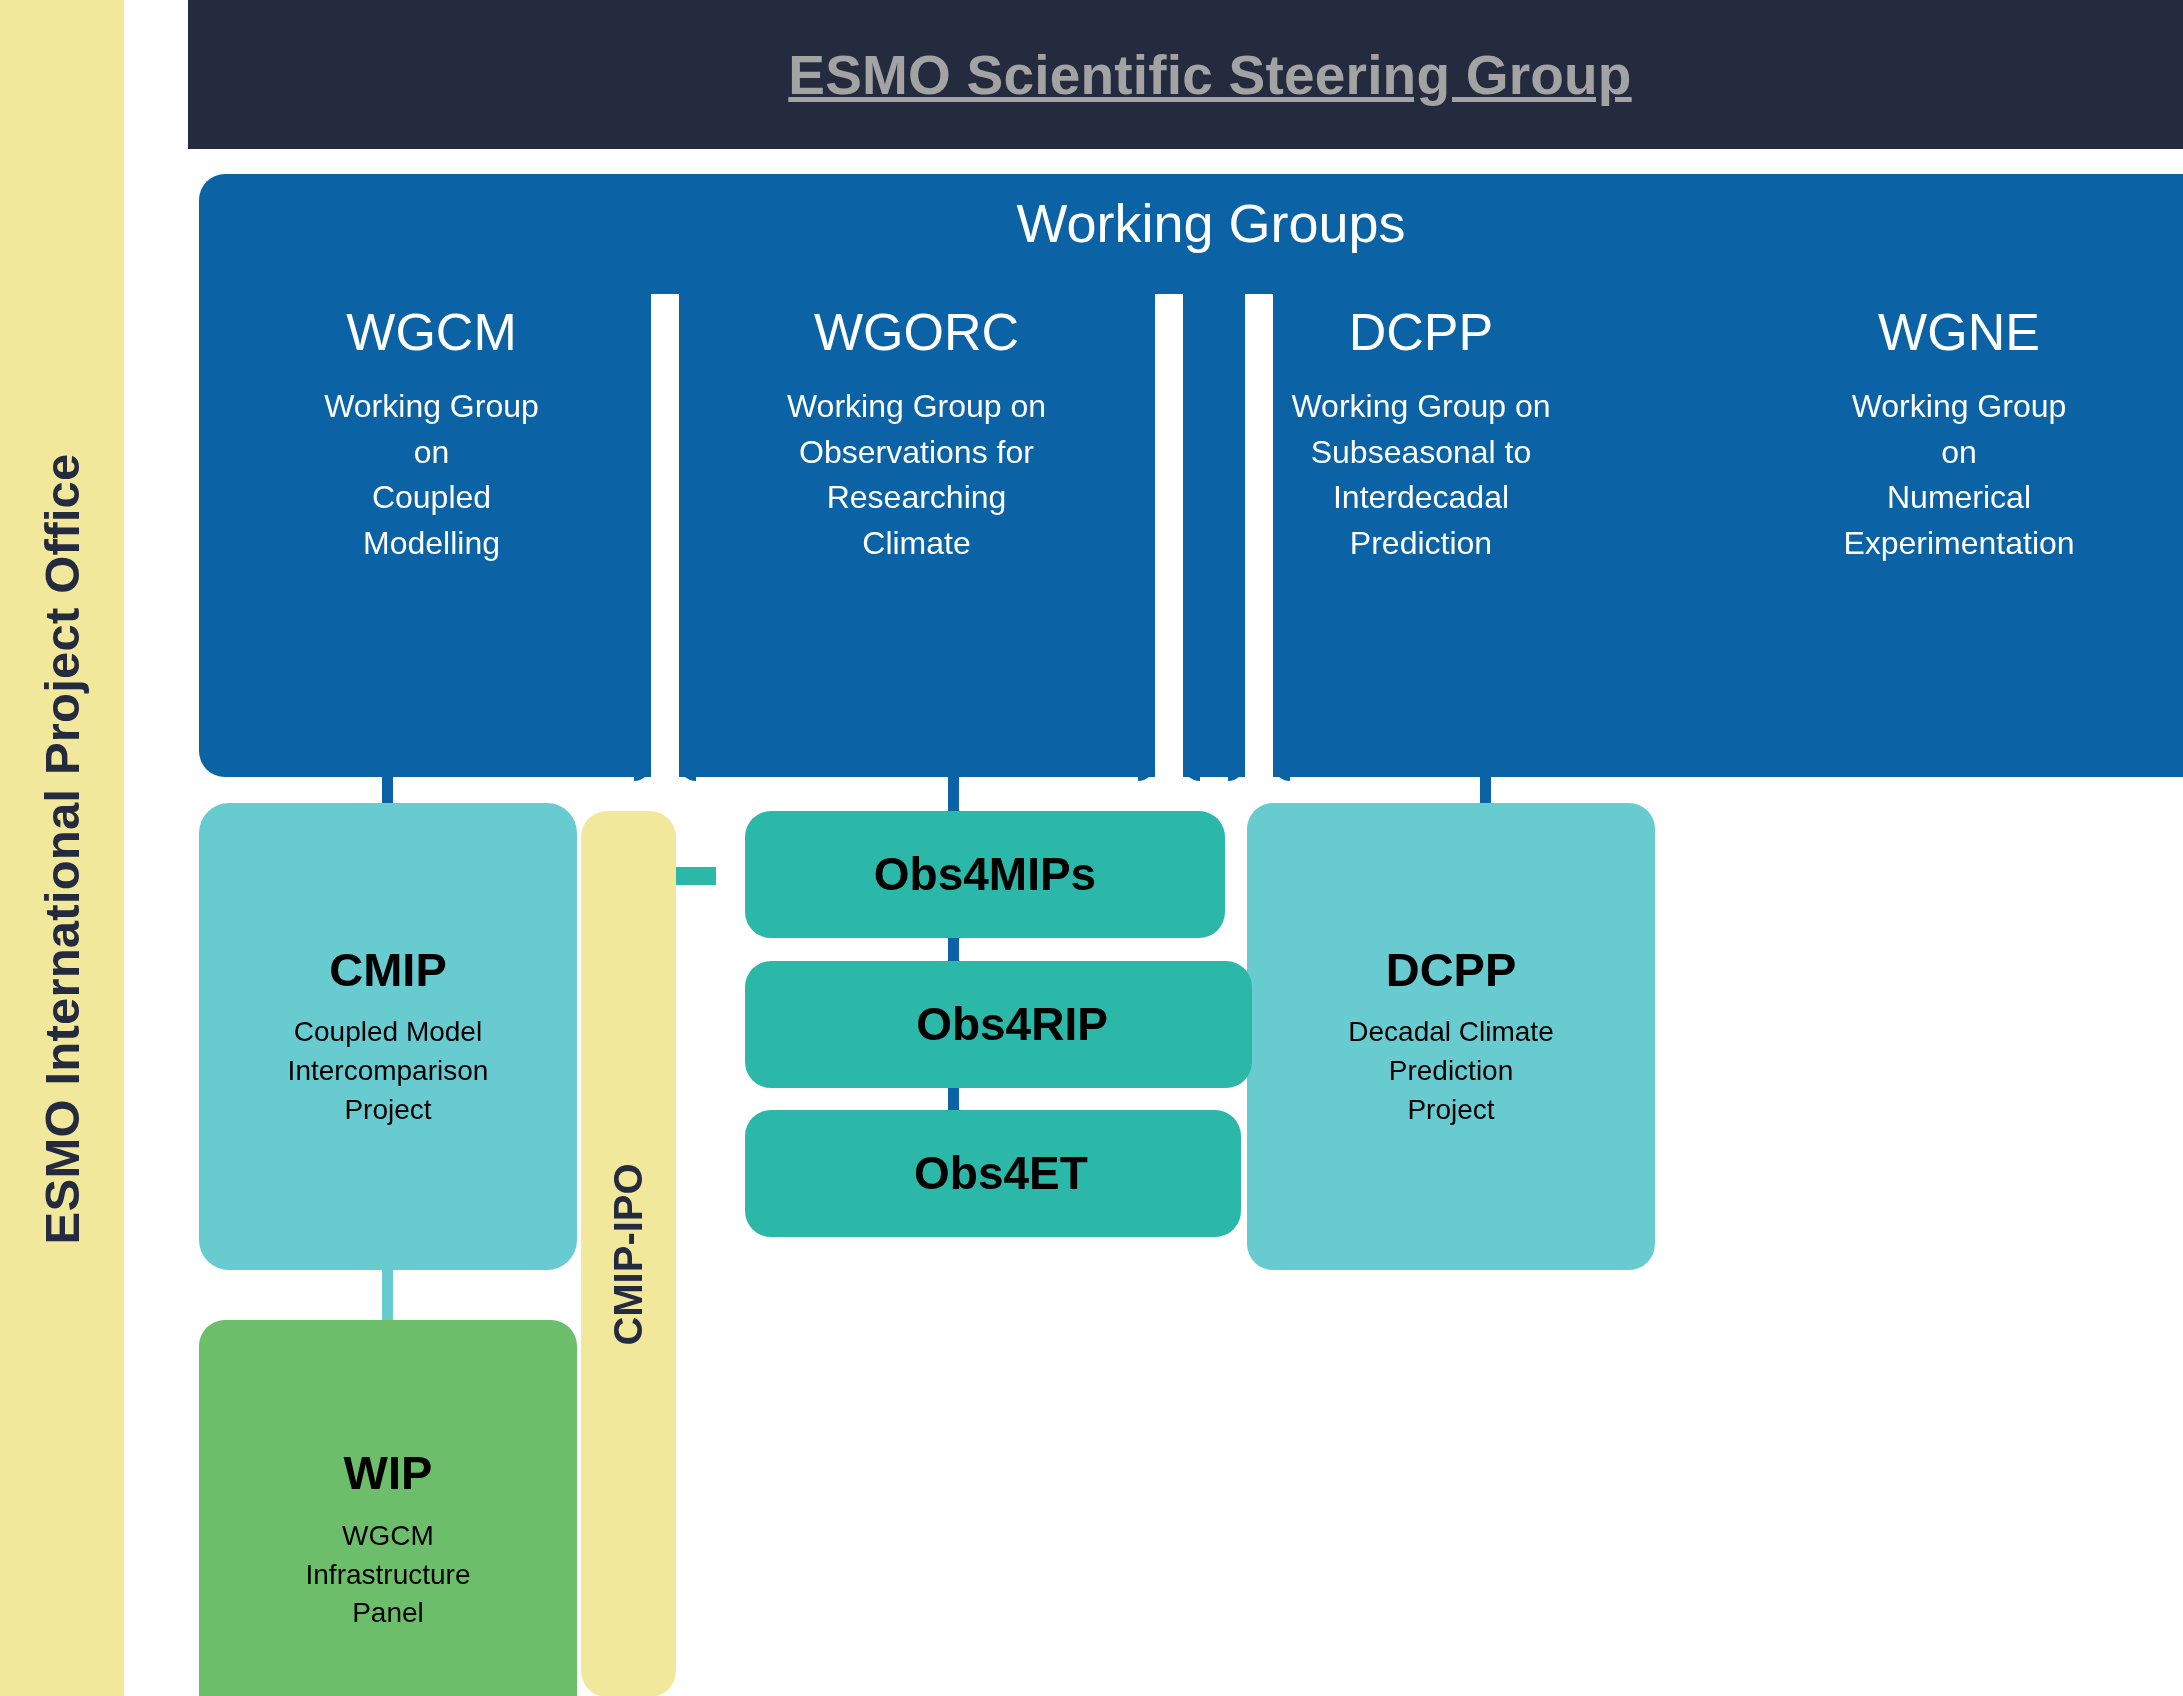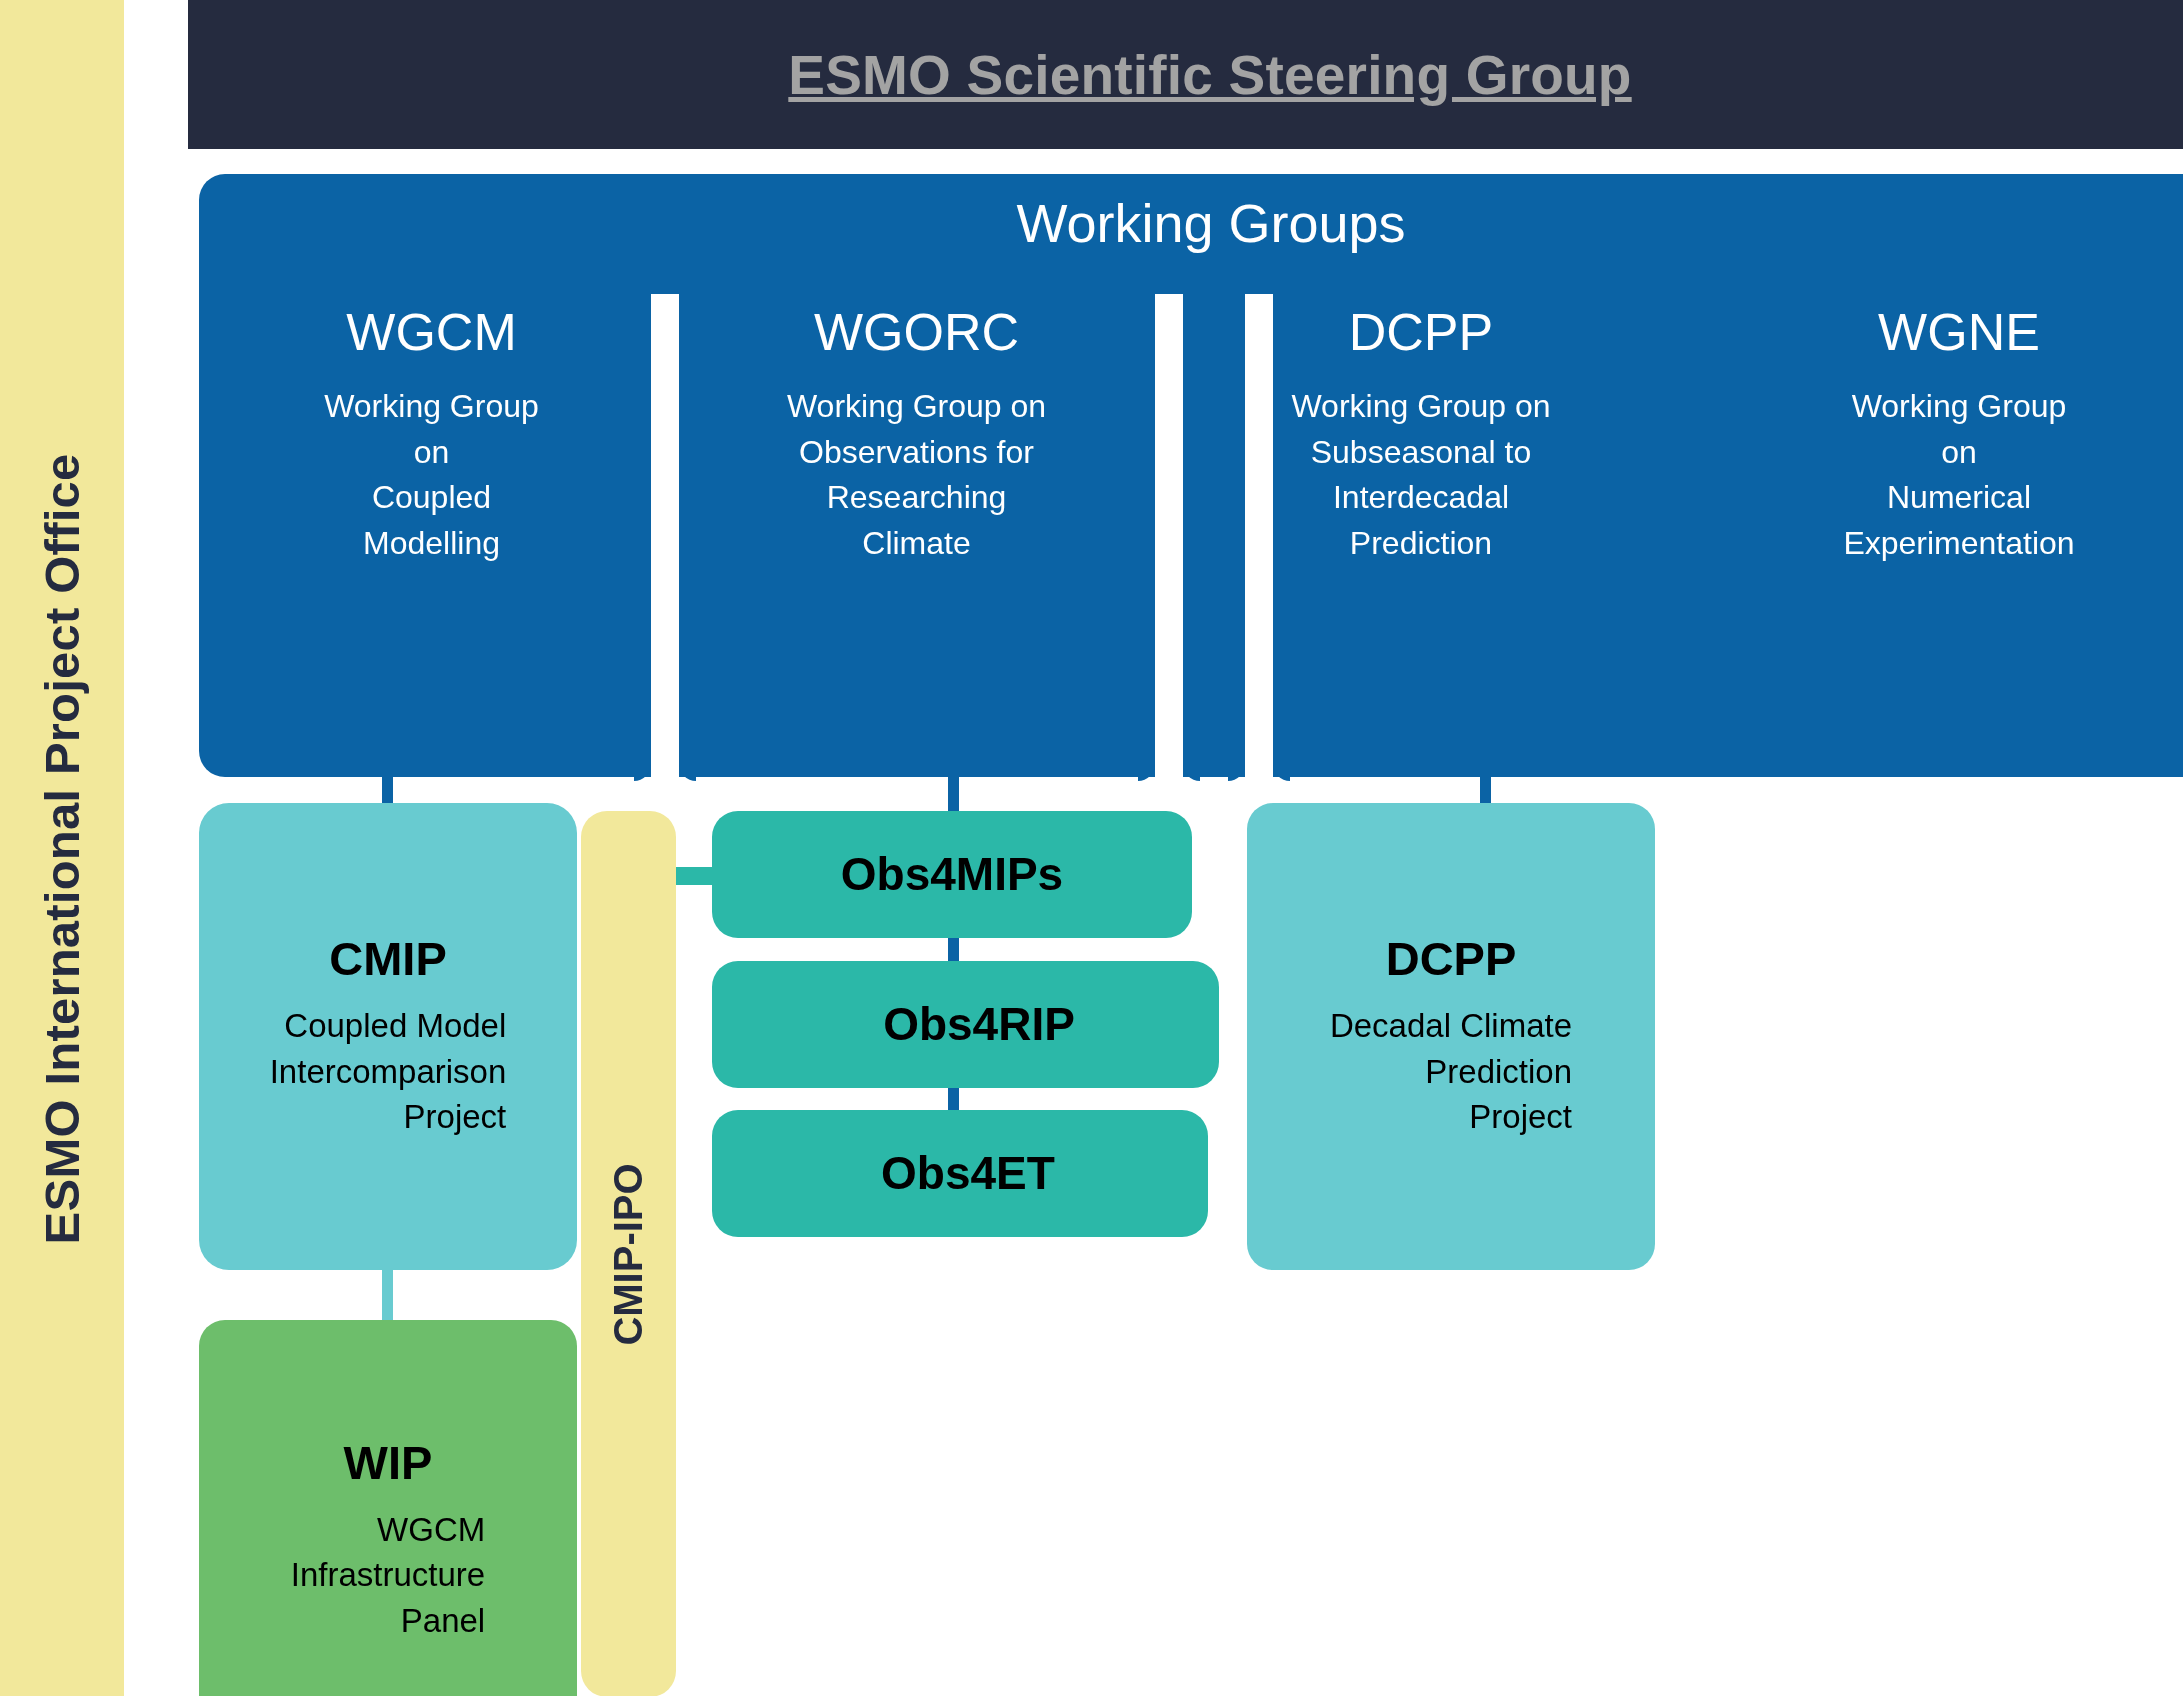--- a/index.html
+++ b/index.html
@@ -66,29 +66,29 @@
   .conn-v.lightteal{background:#68CBD0;}
   .conn-h{position:absolute;background:#2BB8A8;height:17.5px;}
 
   
   .box{
     position:absolute;border-radius:26px;
     display:flex;flex-direction:column;align-items:center;justify-content:center;
     text-align:center;color:#000000;
   }
   .box .b-title{font-size:47px;font-weight:bold;line-height:1.1;}
-  .box .b-desc{font-size:33px;font-weight:300;line-height:1.38;margin-top:18px;text-align:right;}
+  .box .b-desc{font-size:28px;font-weight:300;line-height:1.38;margin-top:18px;}
   .box.only-title .b-title{font-size:46px;font-weight:bold;}
 
   .cmip{left:199px;top:803px;width:378px;height:467px;background:#68CBD0;border-radius:30px;}
   .wip {left:199px;top:1320px;width:378px;height:440px;background:#6DBE6B;
         border-bottom-left-radius:26px;border-bottom-right-radius:26px;}
   .dcpp{left:1247px;top:803px;width:408px;height:467px;background:#68CBD0;}
 
-  .obs{left:712px;width:480px;height:127px;background:#2BB8A8;}
+  .obs{left:745px;width:480px;height:127px;background:#2BB8A8;}
   .obs1{top:811px;}
   .obs2{top:961px;padding-left:27px;}
   .obs3{top:1110px;padding-left:16px;}
 
   
   .cmip-ipo{
     position:absolute;left:581px;top:811px;width:95px;height:886px;
     background:#F2E89B;border-radius:26px;
     display:flex;align-items:center;justify-content:center;
   }

